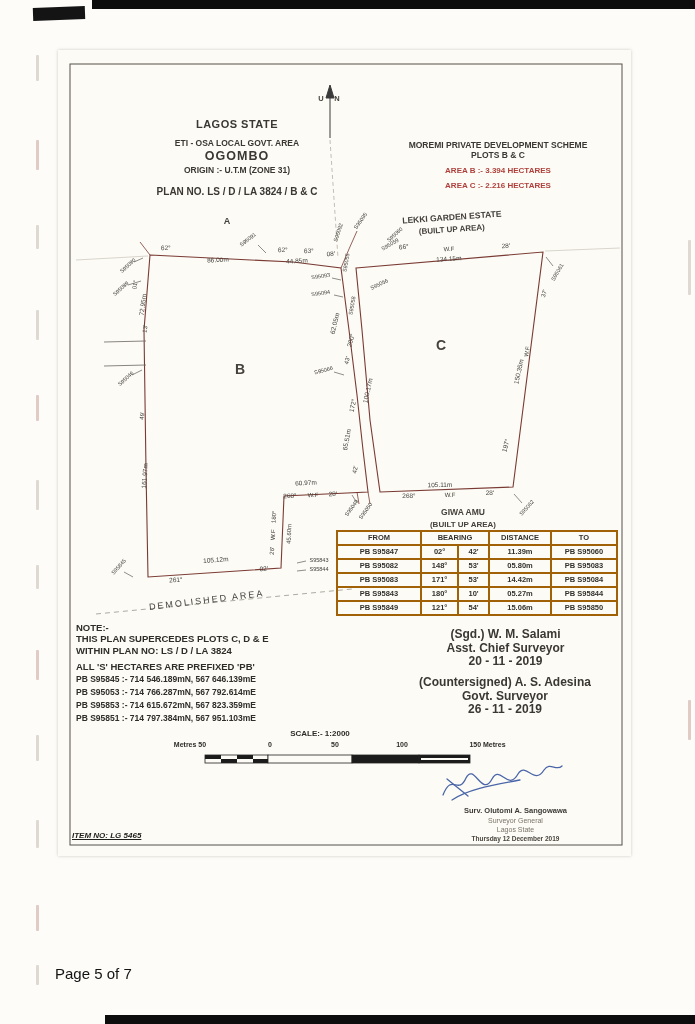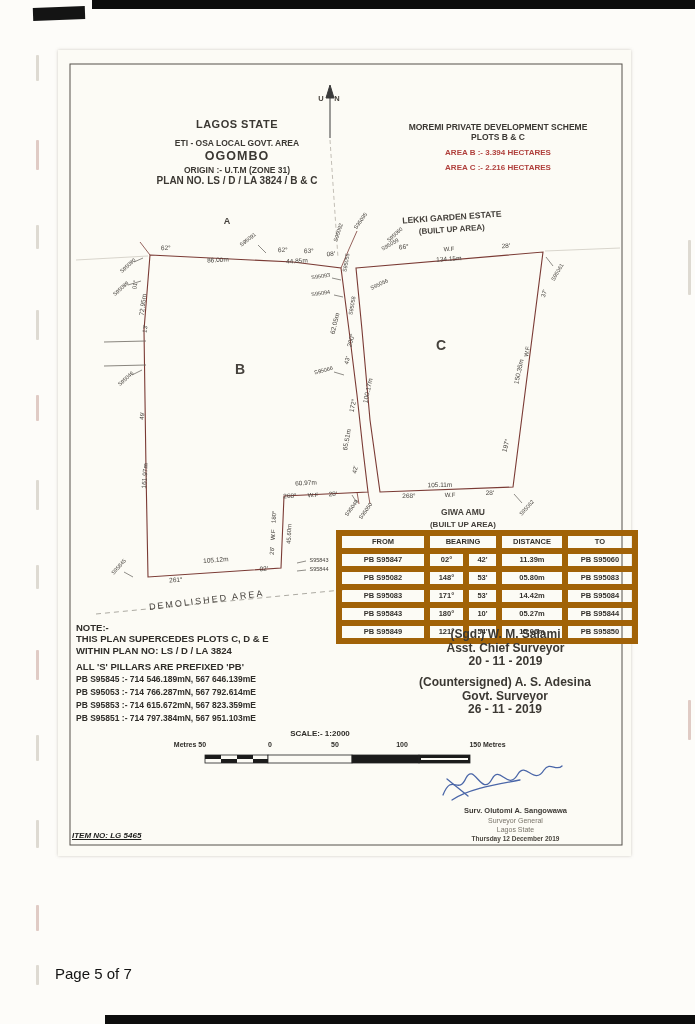--- a/index.html
+++ b/index.html
@@ -11,27 +11,27 @@
             font-family:"Liberation Sans",sans-serif;}
   .abs{position:absolute;}
   .bar-top{left:92px;top:0;width:603px;height:9px;background:#0d0d0d;}
   .mark-topleft{left:33px;top:7px;width:52px;height:13px;background:#141414;transform:rotate(-2deg);}
   .bar-bottom{left:105px;top:1015px;width:590px;height:9px;background:#0d0d0d;}
   .hdrL{left:103px;top:118px;width:268px;text-align:center;color:#3b3833;}
   .hdrL .l1{font-size:11px;font-weight:bold;letter-spacing:.5px;}
   .hdrL .l2{font-size:8.5px;font-weight:bold;margin-top:8px;}
   .hdrL .l3{font-size:12.5px;font-weight:bold;margin-top:1px;letter-spacing:1px;}
   .hdrL .l4{font-size:8.5px;font-weight:bold;margin-top:2px;}
-  .hdrL .l5{font-size:10px;font-weight:bold;margin-top:0;}
-  .hdrR{left:372px;top:122px;width:252px;text-align:center;color:#3b3833;}
+  .hdrL .l5{font-size:10px;font-weight:bold;margin-top:11px;}
+  .hdrR{left:372px;top:140px;width:252px;text-align:center;color:#3b3833;}
   .hdrR .l1,.hdrR .l2{font-size:8.5px;font-weight:bold;}
   .hdrR .red{font-size:8px;font-weight:bold;margin-top:6px;}
   .tblwrap{left:336px;top:530px;}
   table.b{border-collapse:collapse;color:#34312c;}
-  table.b th,table.b td{border:6px solid #a16207;font-size:7.5px;font-weight:bold;
+  table.b th,table.b td{border:2px solid #a16207;font-size:7.5px;font-weight:bold;
        text-align:center;padding:2px 7px;line-height:8px;white-space:nowrap;}
   .note{left:76px;top:622px;width:320px;color:#2f2d29;}
   .note .t{font-size:9.5px;font-weight:bold;}
   .note .l{font-size:9.5px;font-weight:bold;line-height:11.5px;}
   .note .gap{height:5px;}
   .note .c{font-size:8.5px;font-weight:bold;line-height:13px;white-space:nowrap;}
   .sig{text-align:center;color:#3b3833;font-size:12px;font-weight:bold;line-height:13.5px;}
   .sig1{left:413px;top:628px;width:185px;}
   .sig2{left:405px;top:676px;width:200px;}
   .scale-title{left:220px;top:729px;width:200px;text-align:center;font-size:8px;
@@ -260,21 +260,21 @@
       </tr>
     </tbody>
       </table>
   </div>
 
   <div class="abs note">
     <div class="t">NOTE:-</div>
     <div class="l">THIS PLAN SUPERCEDES PLOTS C, D &amp; E</div>
     <div class="l">WITHIN PLAN NO: LS / D / LA 3824</div>
     <div class="gap"></div>
-    <div class="l">ALL 'S' PILLARS ARE PREFIXED 'PB'</div>
+    <div class="l">ALL 'S' HECTARES ARE PREFIXED 'PB'</div>
     <div class="c">PB S95845 :- 714 546.189mN, 567 646.139mE</div>
     <div class="c">PB S95053 :- 714 766.287mN, 567 792.614mE</div>
     <div class="c">PB S95853 :- 714 615.672mN, 567 823.359mE</div>
     <div class="c">PB S95851 :- 714 797.384mN, 567 951.103mE</div>
   </div>
 
   <div class="abs sig sig1">
     <div>(Sgd.) W. M. Salami</div>
     <div>Asst. Chief Surveyor</div>
     <div>20 - 11 - 2019</div>

